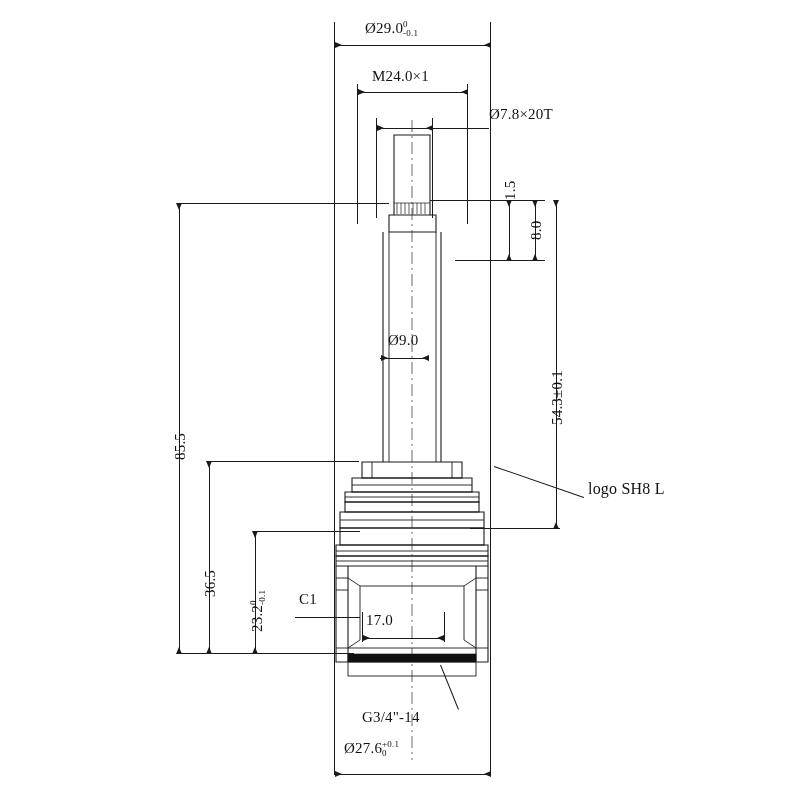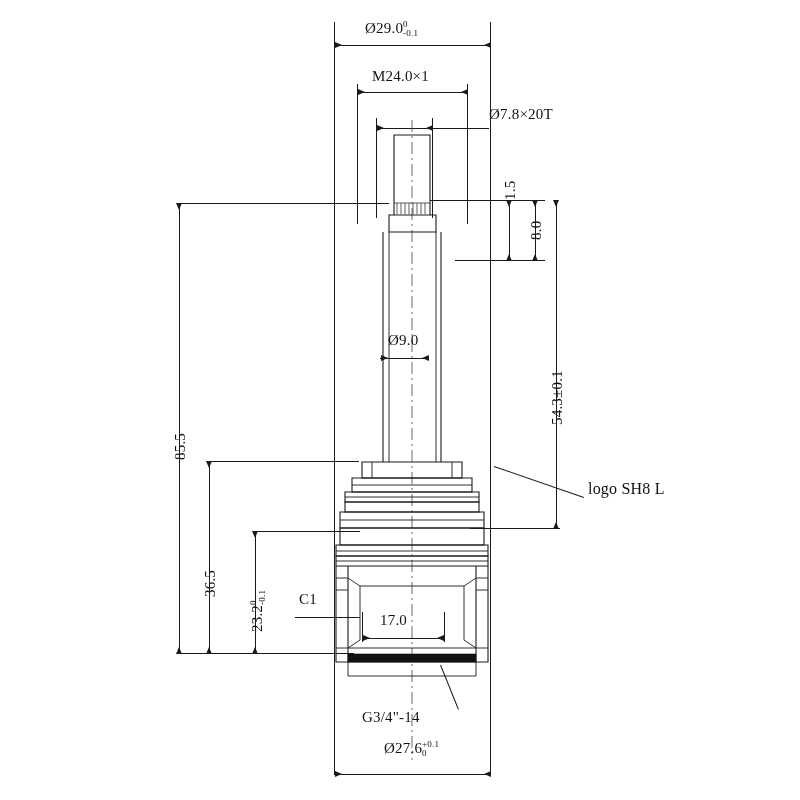--- a/index.html
+++ b/index.html
@@ -241,23 +241,23 @@
   <div class="lbl lbl-rot" style="left:172px; top:460px;">85.5</div>
 
   <div class="lbl lbl-rot" style="left:202px; top:597px;">36.5</div>
 
   <div class="lbl lbl-rot" style="left:249px; top:632px;">
     <span>23.2</span><span class="tolstack"><span>0</span><span>-0.1</span></span>
   </div>
 
   <div class="lbl" style="left:299px; top:591px;">C1</div>
 
-  <div class="lbl" style="left:380px; top:612px;">17.0</div>
+  <div class="lbl" style="left:366px; top:612px;">17.0</div>
 
   <div class="lbl" style="left:362px; top:709px;">G3/4"-14</div>
 
-  <div class="lbl" style="left:384px; top:740px;">
+  <div class="lbl" style="left:344px; top:740px;">
     <span>Ø27.6</span><span class="tolstack"><span>+0.1</span><span>0</span></span>
   </div>
 
   <div class="lbl" style="left:588px; top:480px; font-size:16px;">logo  SH8  L</div>
 
 </div>
 
 </body></html>

